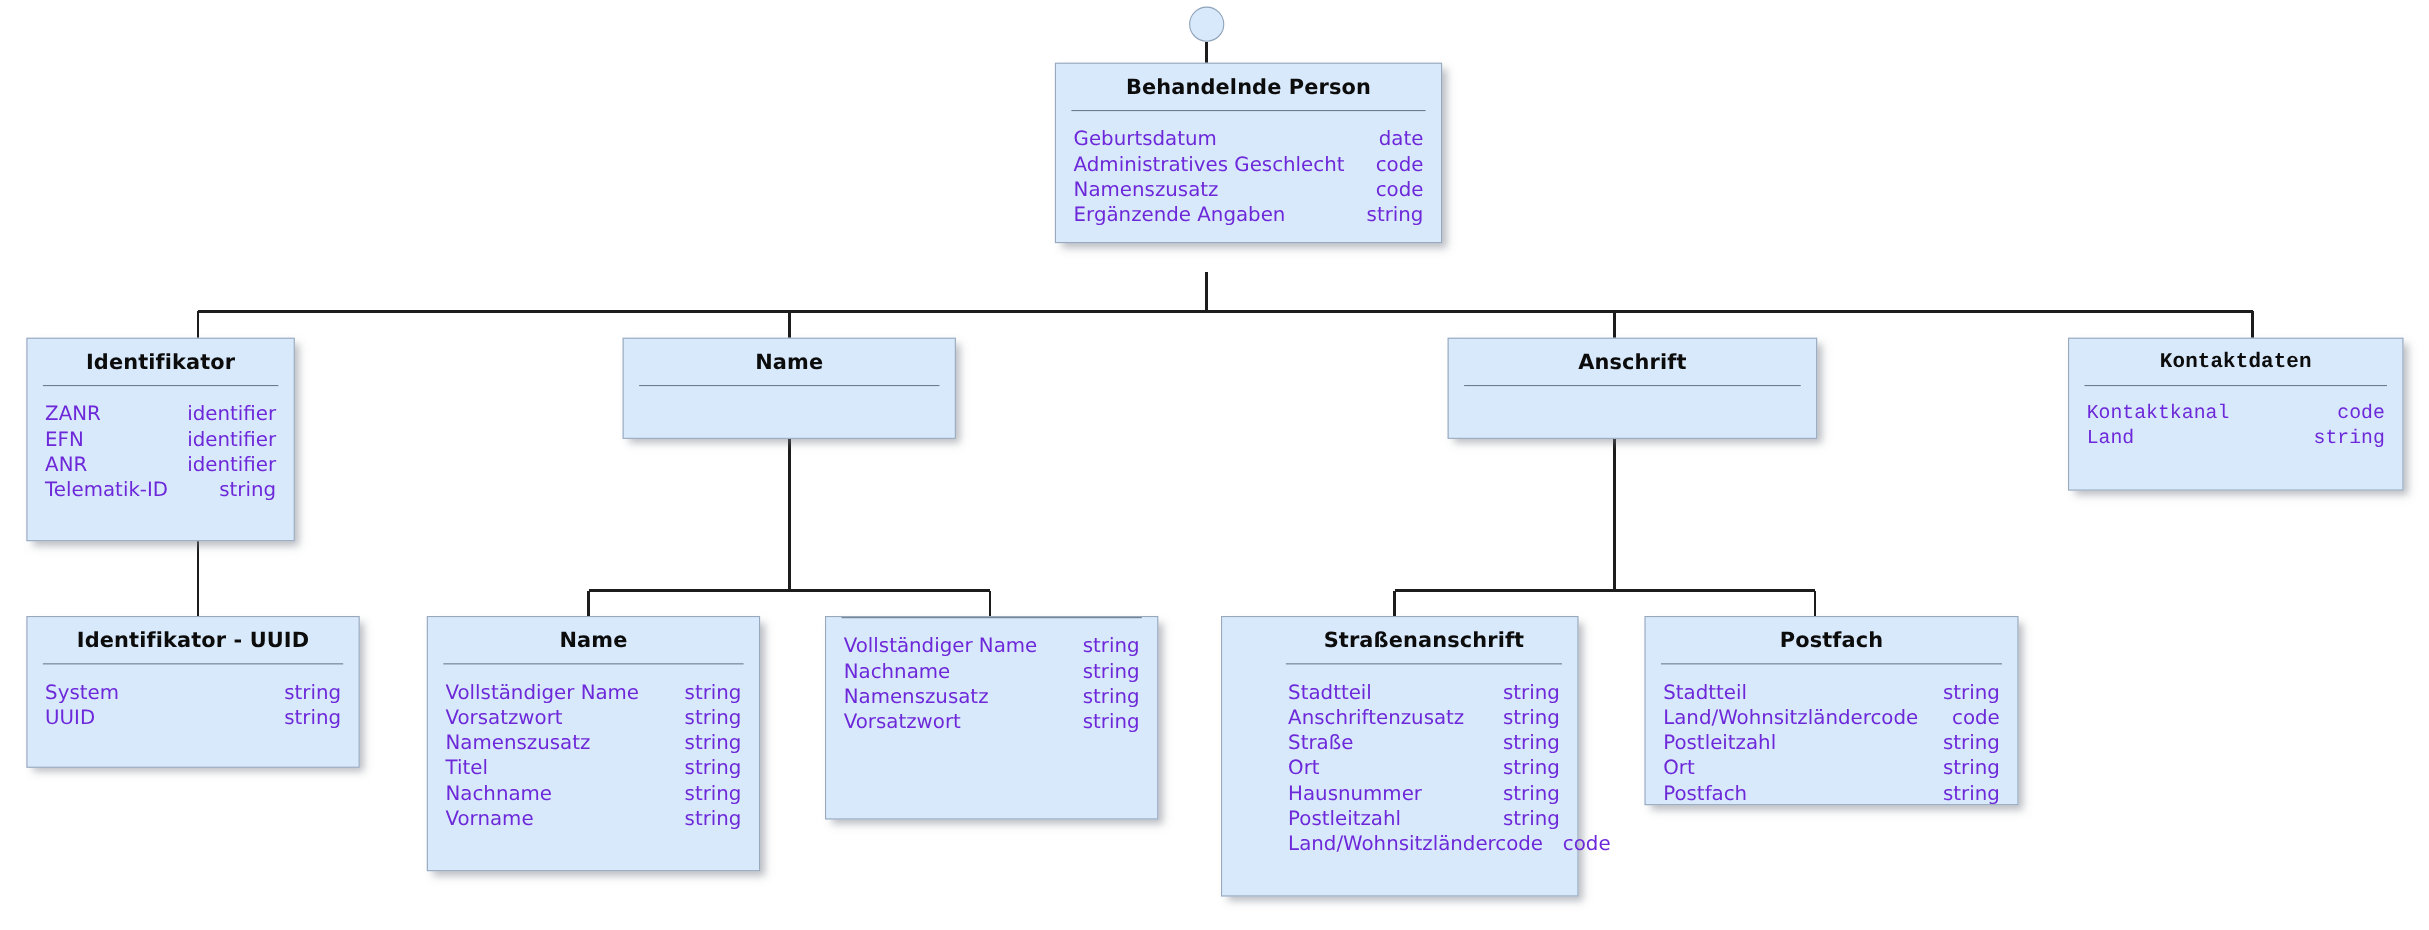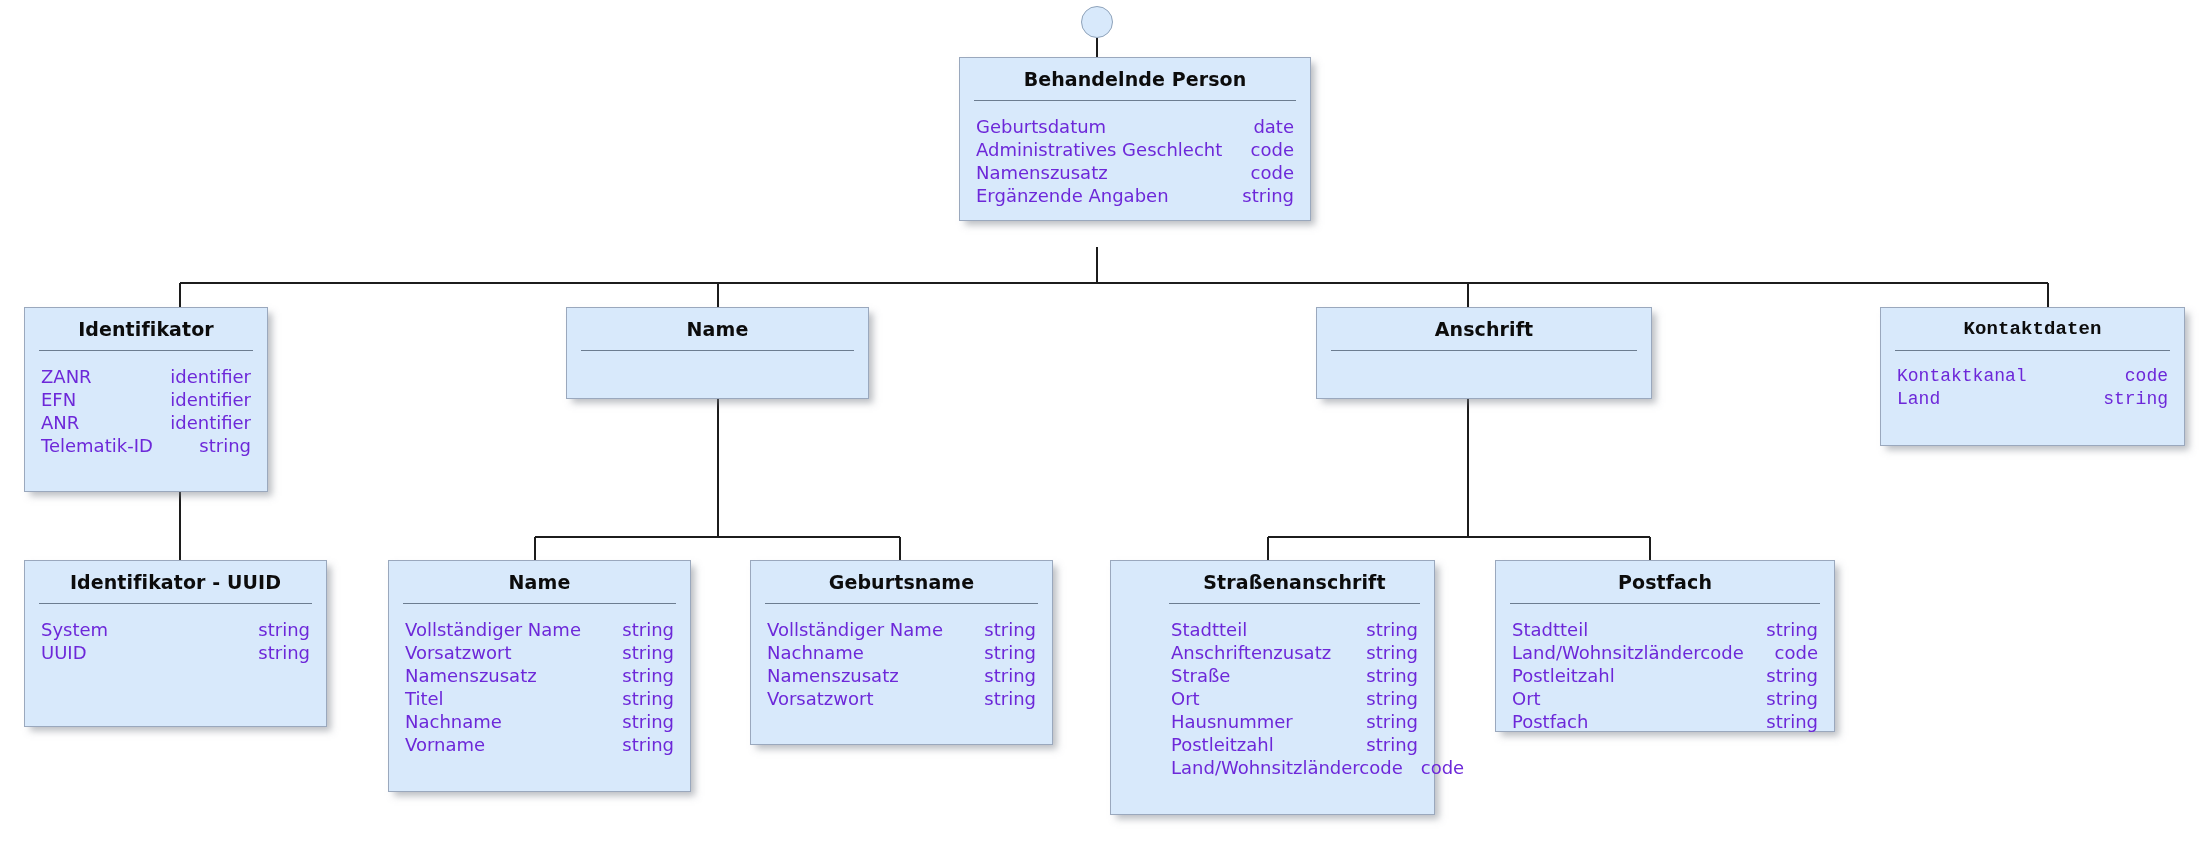--- a/index.html
+++ b/index.html
@@ -182,21 +182,21 @@
           <span class="attr-name">Kontaktkanal</span>
           <span class="attr-type">code</span>
         </div>
         <div class="attr-row">
           <span class="attr-name">Land</span>
           <span class="attr-type">string</span>
         </div>
       </div>
   </div>
 
-  <div class="uml-box" style="left:24px; top:560px; width:303px; height:167px;">
+  <div class="uml-box" style="left:24px; top:560px; width:303px; height:138px;">
     <div class="uml-title">Identifikator - UUID</div>
     <div class="uml-sep"></div>
     <div class="uml-attrs">
         <div class="attr-row">
           <span class="attr-name">System</span>
           <span class="attr-type">string</span>
         </div>
         <div class="attr-row">
           <span class="attr-name">UUID</span>
           <span class="attr-type">string</span>
@@ -229,21 +229,20 @@
           <span class="attr-type">string</span>
         </div>
         <div class="attr-row">
           <span class="attr-name">Vorname</span>
           <span class="attr-type">string</span>
         </div>
       </div>
   </div>
 
   <div class="uml-box" style="left:750px; top:560px; width:303px; height:185px;">
-    <div class="uml-title">Geburtsname</div>
     <div class="uml-sep"></div>
     <div class="uml-attrs">
         <div class="attr-row">
           <span class="attr-name">Vollständiger Name</span>
           <span class="attr-type">string</span>
         </div>
         <div class="attr-row">
           <span class="attr-name">Nachname</span>
           <span class="attr-type">string</span>
         </div>

